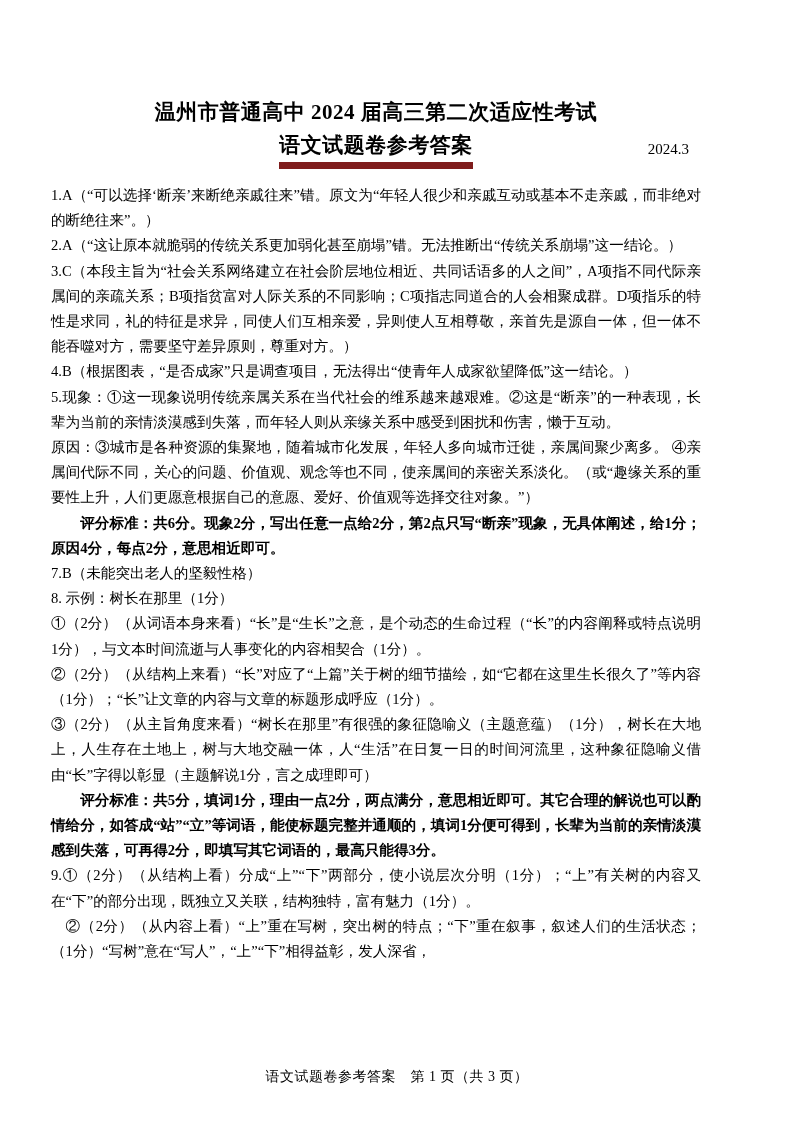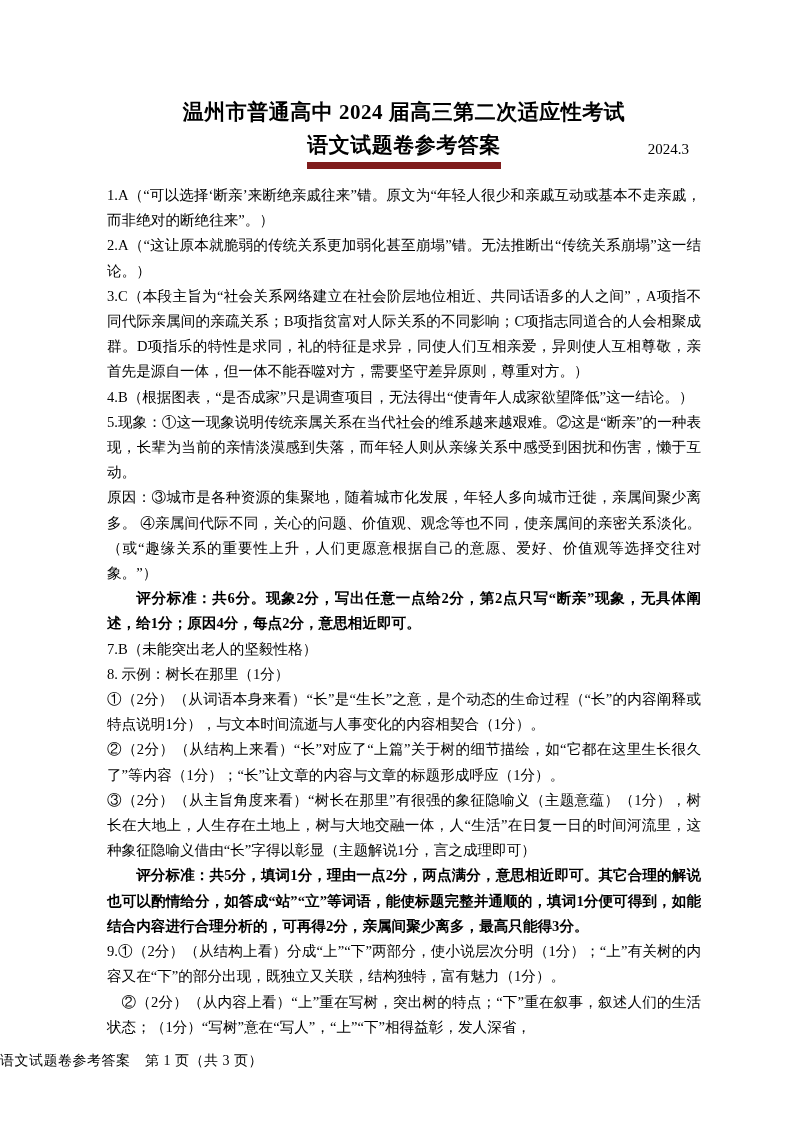--- a/index.html
+++ b/index.html
@@ -8,21 +8,21 @@
     width: 794px;
     height: 1122px;
     position: relative;
     font-family: "Liberation Serif", "DejaVu Serif", serif;
     color: #000000;
     overflow: hidden;
   }
   .page {
     position: absolute;
     inset: 0;
-    padding: 96px 93px 0 107px;
+    padding: 96px 93px 0 51px;
     border-radius: 11px;
   }
   .doc-title {
     text-align: center;
     font-size: 21px;
     font-weight: bold;
     line-height: 32px;
     letter-spacing: 0.5px;
   }
   .subtitle-row {
@@ -57,22 +57,22 @@
   }
   p.score {
     font-weight: bold;
     text-indent: 2em;
   }
   p.indent1 { text-indent: 1em; }
   .footer {
     position: absolute;
     left: 0;
     right: 0;
-    bottom: 52px;
-    text-align: left;
+    bottom: 36px;
+    text-align: center;
     font-size: 14px;
     letter-spacing: 0.5px;
   }
 </style>
 </head>
 <body>
 
 <div class="page">
 
   <header>
@@ -89,20 +89,20 @@
     <p class="para">3.C（本段主旨为“社会关系网络建立在社会阶层地位相近、共同话语多的人之间”，A项指不同代际亲属间的亲疏关系；B项指贫富对人际关系的不同影响；C项指志同道合的人会相聚成群。D项指乐的特性是求同，礼的特征是求异，同使人们互相亲爱，异则使人互相尊敬，亲首先是源自一体，但一体不能吞噬对方，需要坚守差异原则，尊重对方。）</p>
     <p class="para">4.B（根据图表，“是否成家”只是调查项目，无法得出“使青年人成家欲望降低”这一结论。）</p>
     <p class="para">5.现象：①这一现象说明传统亲属关系在当代社会的维系越来越艰难。②这是“断亲”的一种表现，长辈为当前的亲情淡漠感到失落，而年轻人则从亲缘关系中感受到困扰和伤害，懒于互动。</p>
     <p class="para">原因：③城市是各种资源的集聚地，随着城市化发展，年轻人多向城市迁徙，亲属间聚少离多。 ④亲属间代际不同，关心的问题、价值观、观念等也不同，使亲属间的亲密关系淡化。（或“趣缘关系的重要性上升，人们更愿意根据自己的意愿、爱好、价值观等选择交往对象。”）</p>
     <p class="para score">评分标准：共6分。现象2分，写出任意一点给2分，第2点只写“断亲”现象，无具体阐述，给1分；原因4分，每点2分，意思相近即可。</p>
     <p class="para">7.B（未能突出老人的坚毅性格）</p>
     <p class="para">8. 示例：树长在那里（1分）</p>
     <p class="para">①（2分）（从词语本身来看）“长”是“生长”之意，是个动态的生命过程（“长”的内容阐释或特点说明1分），与文本时间流逝与人事变化的内容相契合（1分）。</p>
     <p class="para">②（2分）（从结构上来看）“长”对应了“上篇”关于树的细节描绘，如“它都在这里生长很久了”等内容（1分）；“长”让文章的内容与文章的标题形成呼应（1分）。</p>
     <p class="para">③（2分）（从主旨角度来看）“树长在那里”有很强的象征隐喻义（主题意蕴）（1分），树长在大地上，人生存在土地上，树与大地交融一体，人“生活”在日复一日的时间河流里，这种象征隐喻义借由“长”字得以彰显（主题解说1分，言之成理即可）</p>
-    <p class="para score">评分标准：共5分，填词1分，理由一点2分，两点满分，意思相近即可。其它合理的解说也可以酌情给分，如答成“站”“立”等词语，能使标题完整并通顺的，填词1分便可得到，如能结合内容进行合理分析的，可再得2分，亲属间聚少离多，最高只能得3分。</p>
+    <p class="para score">评分标准：共5分，填词1分，理由一点2分，两点满分，意思相近即可。其它合理的解说也可以酌情给分，如答成“站”“立”等词语，能使标题完整并通顺的，填词1分便可得到，长辈为当前的亲情淡漠感到失落，可再得2分，即填写其它词语的，最高只能得3分。</p>
     <p class="para">9.①（2分）（从结构上看）分成“上”“下”两部分，使小说层次分明（1分）；“上”有关树的内容又在“下”的部分出现，既独立又关联，结构独特，富有魅力（1分）。</p>
     <p class="para indent1">②（2分）（从内容上看）“上”重在写树，突出树的特点；“下”重在叙事，叙述人们的生活状态；（1分）“写树”意在“写人”，“上”“下”相得益彰，发人深省，</p>
   </main>
 
 </div>
 
 <footer class="footer">语文试题卷参考答案　第 1 页（共 3 页）</footer>
 
 </body></html>

